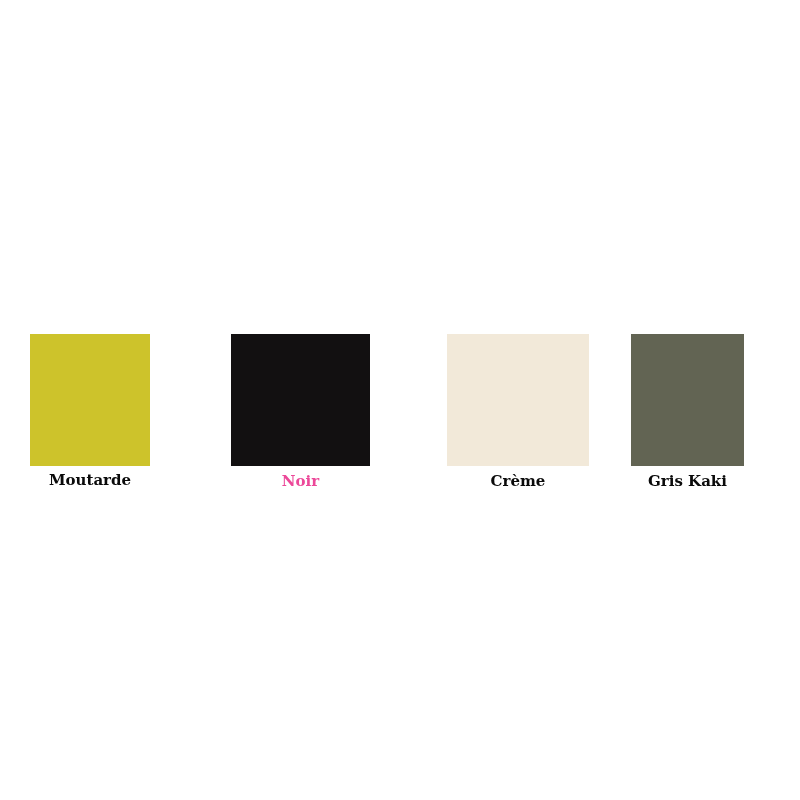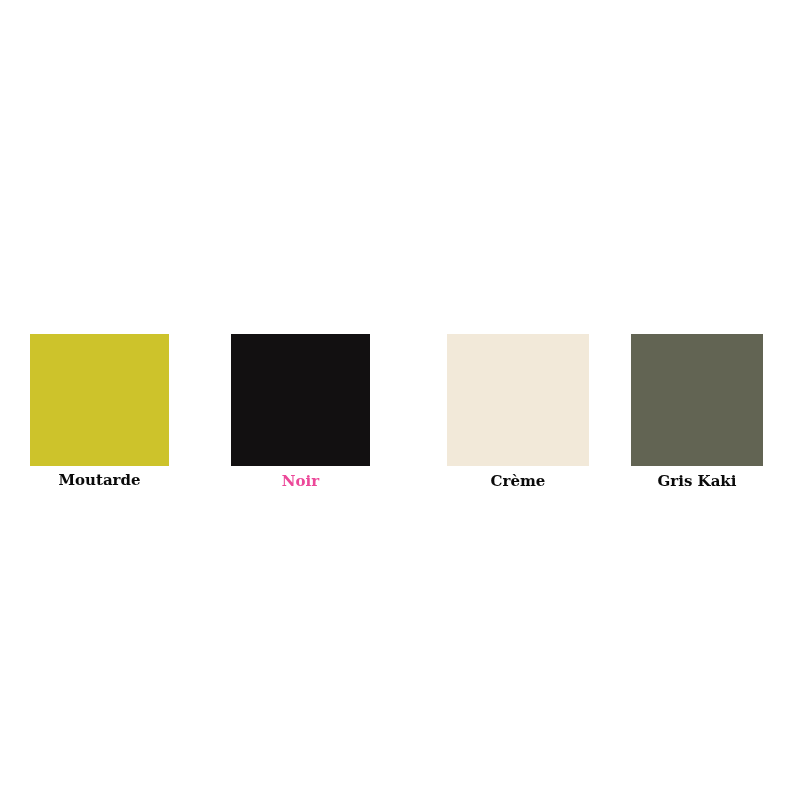--- a/index.html
+++ b/index.html
@@ -41,24 +41,24 @@
     font-family: "DejaVu Serif", "Liberation Serif", serif;
     font-weight: bold;
     font-size: 15px;
     line-height: 18px;
     color: #0a0a0a;
     margin-top: 6px;
     white-space: nowrap;
   }
 
   
-  .cell-0 { left: 30px;  width: 139px; }
+  .cell-0 { left: 30px;  width: 120px; }
   .cell-1 { left: 231px; width: 139px; }
   .cell-2 { left: 428px; width: 142px; padding-left: 19px; }
-  .cell-3 { left: 631px; width: 132px; }
+  .cell-3 { left: 631px; width: 113px; }
 
   .cell-0 .swatch-label { margin-top: 5px; }
 </style>
 </head>
 <body style="background-color: rgb(255, 255, 255);">
 
 <div id="palette-board">
 
   <div class="swatch-cell cell-0">
     <span class="swatch-chip" style="background-color: rgb(205, 195, 43);"></span>

